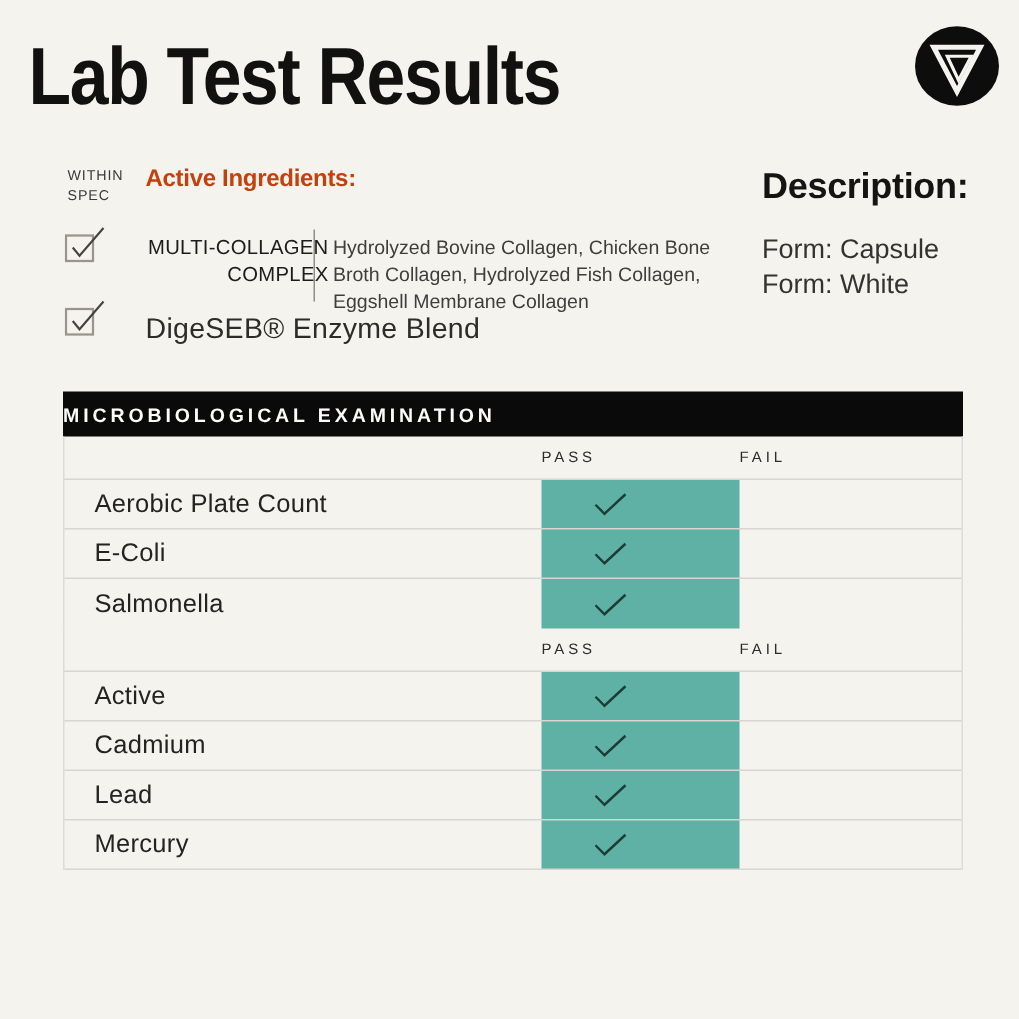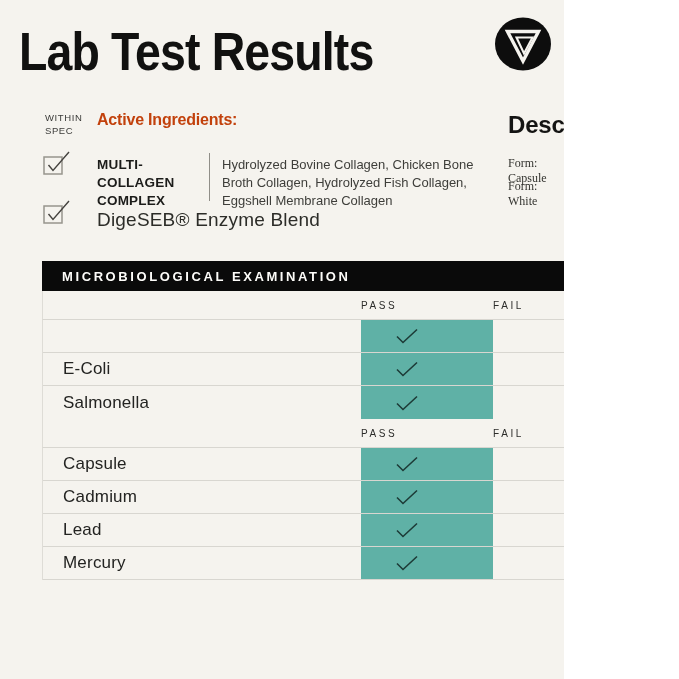--- a/index.html
+++ b/index.html
@@ -1,17 +1,17 @@
 <!DOCTYPE html>
 <html><head>
 <meta charset="utf-8">
 <style>
   html,body{margin:0;padding:0;}
   .page{
-    position:relative;width:564px;height:679px;overflow:hidden;
+    position:relative;width:679px;height:679px;overflow:hidden;
     background:#F5F3EE;
     font-family:"Liberation Sans","DejaVu Sans",sans-serif;
     color:#1e1e1c;
   }
   
   .title{
     position:absolute;left:19px;top:24px;
     font-size:54px;font-weight:bold;letter-spacing:-1px;line-height:1;
     color:#111110;transform:scaleX(.86);transform-origin:left top;white-space:nowrap;
   }
@@ -22,44 +22,44 @@
     font-size:9.5px;letter-spacing:.6px;line-height:1.35;color:#3b3b39;
   }
   .ai-heading{
     position:absolute;left:97px;top:111px;
     font-size:16px;font-weight:bold;letter-spacing:-.2px;color:#c2410c;
   }
   .desc-heading{
     position:absolute;left:508px;top:111px;
     font-size:24px;font-weight:bold;letter-spacing:-.2px;color:#141413;
   }
-  .desc-line{position:absolute;left:508px;font-size:12px;color:#33332f;font-family:Liberation Serif, serif;}
+  .desc-line{position:absolute;left:508px;font-size:18px;color:#33332f;}
   .desc-form{top:156px;}
   .desc-color{top:179px;}
   .chk{position:absolute;left:43px;width:30px;height:26px;}
   .chk1{top:150px;}
   .chk2{top:199px;}
   .ing-name{
     position:absolute;left:97px;top:156px;width:122px;
-    font-size:13.5px;font-weight:bold;letter-spacing:.2px;line-height:1.35;color:#1c1c1a;
+    font-size:13.5px;font-weight:normal;letter-spacing:.2px;line-height:1.35;color:#1c1c1a;text-align:right;
   }
   .ing-divider{position:absolute;left:209px;top:153px;width:1px;height:48px;background:#908e88;}
   .ing-detail{
     position:absolute;left:222px;top:156px;width:278px;
     font-size:13px;line-height:1.4;color:#3e3e3a;
   }
   .ing2-name{
     position:absolute;left:97px;top:209px;
     font-size:19px;color:#2c2c28;letter-spacing:.2px;
   }
   
   .tables{position:absolute;left:42px;top:261px;width:600px;}
   .bar{
     height:30px;background:#0a0a0a;color:#fdfcf9;
-    display:flex;align-items:center;padding-left:20px;box-sizing:border-box;
+    display:flex;align-items:center;box-sizing:border-box;
     font-size:13px;font-weight:bold;letter-spacing:2.6px;white-space:nowrap;
   }
   .subhead{
     position:relative;height:29px;box-sizing:border-box;
     border-left:1px solid #dedcd6;border-right:1px solid #dedcd6;border-bottom:1px solid #d8d6d0;
   }
   .col-h{
     position:absolute;top:9px;font-size:10px;letter-spacing:2.6px;color:#2c2c2a;text-align:left;
   }
   .pass-h{left:318px;width:132px;}
@@ -124,20 +124,21 @@
   <div class="tables">
 
     <div class="bar">MICROBIOLOGICAL EXAMINATION</div>
     <div class="subhead">
       <div class="col-h pass-h">PASS</div>
       <div class="col-h fail-h">FAIL</div>
     </div>
     <div class="rows t1">
       <div class="teal-col"></div>
       <div class="row">
+        <span>Aerobic Plate Count</span>
         <span class="check-cell">
           <svg width="26" height="18" viewBox="0 0 26 18">
               <path d="M3 9.5 L9 15.5 L23 2.5" fill="none" stroke="#1d3b37" stroke-width="1.6"></path>
             </svg>
         </span>
       </div>
       <div class="row">
         <span>E-Coli</span>
         <span class="check-cell">
           <svg width="26" height="18" viewBox="0 0 26 18">
@@ -155,21 +156,21 @@
       </div>
     </div>
 
     <div class="subhead">
       <div class="col-h pass-h">PASS</div>
       <div class="col-h fail-h">FAIL</div>
     </div>
     <div class="rows t2">
       <div class="teal-col"></div>
       <div class="row">
-        <span>Capsule</span>
+        <span>Active</span>
         <span class="check-cell">
           <svg width="26" height="18" viewBox="0 0 26 18">
               <path d="M3 9.5 L9 15.5 L23 2.5" fill="none" stroke="#1d3b37" stroke-width="1.6"></path>
             </svg>
         </span>
       </div>
       <div class="row">
         <span>Cadmium</span>
         <span class="check-cell">
           <svg width="26" height="18" viewBox="0 0 26 18">

